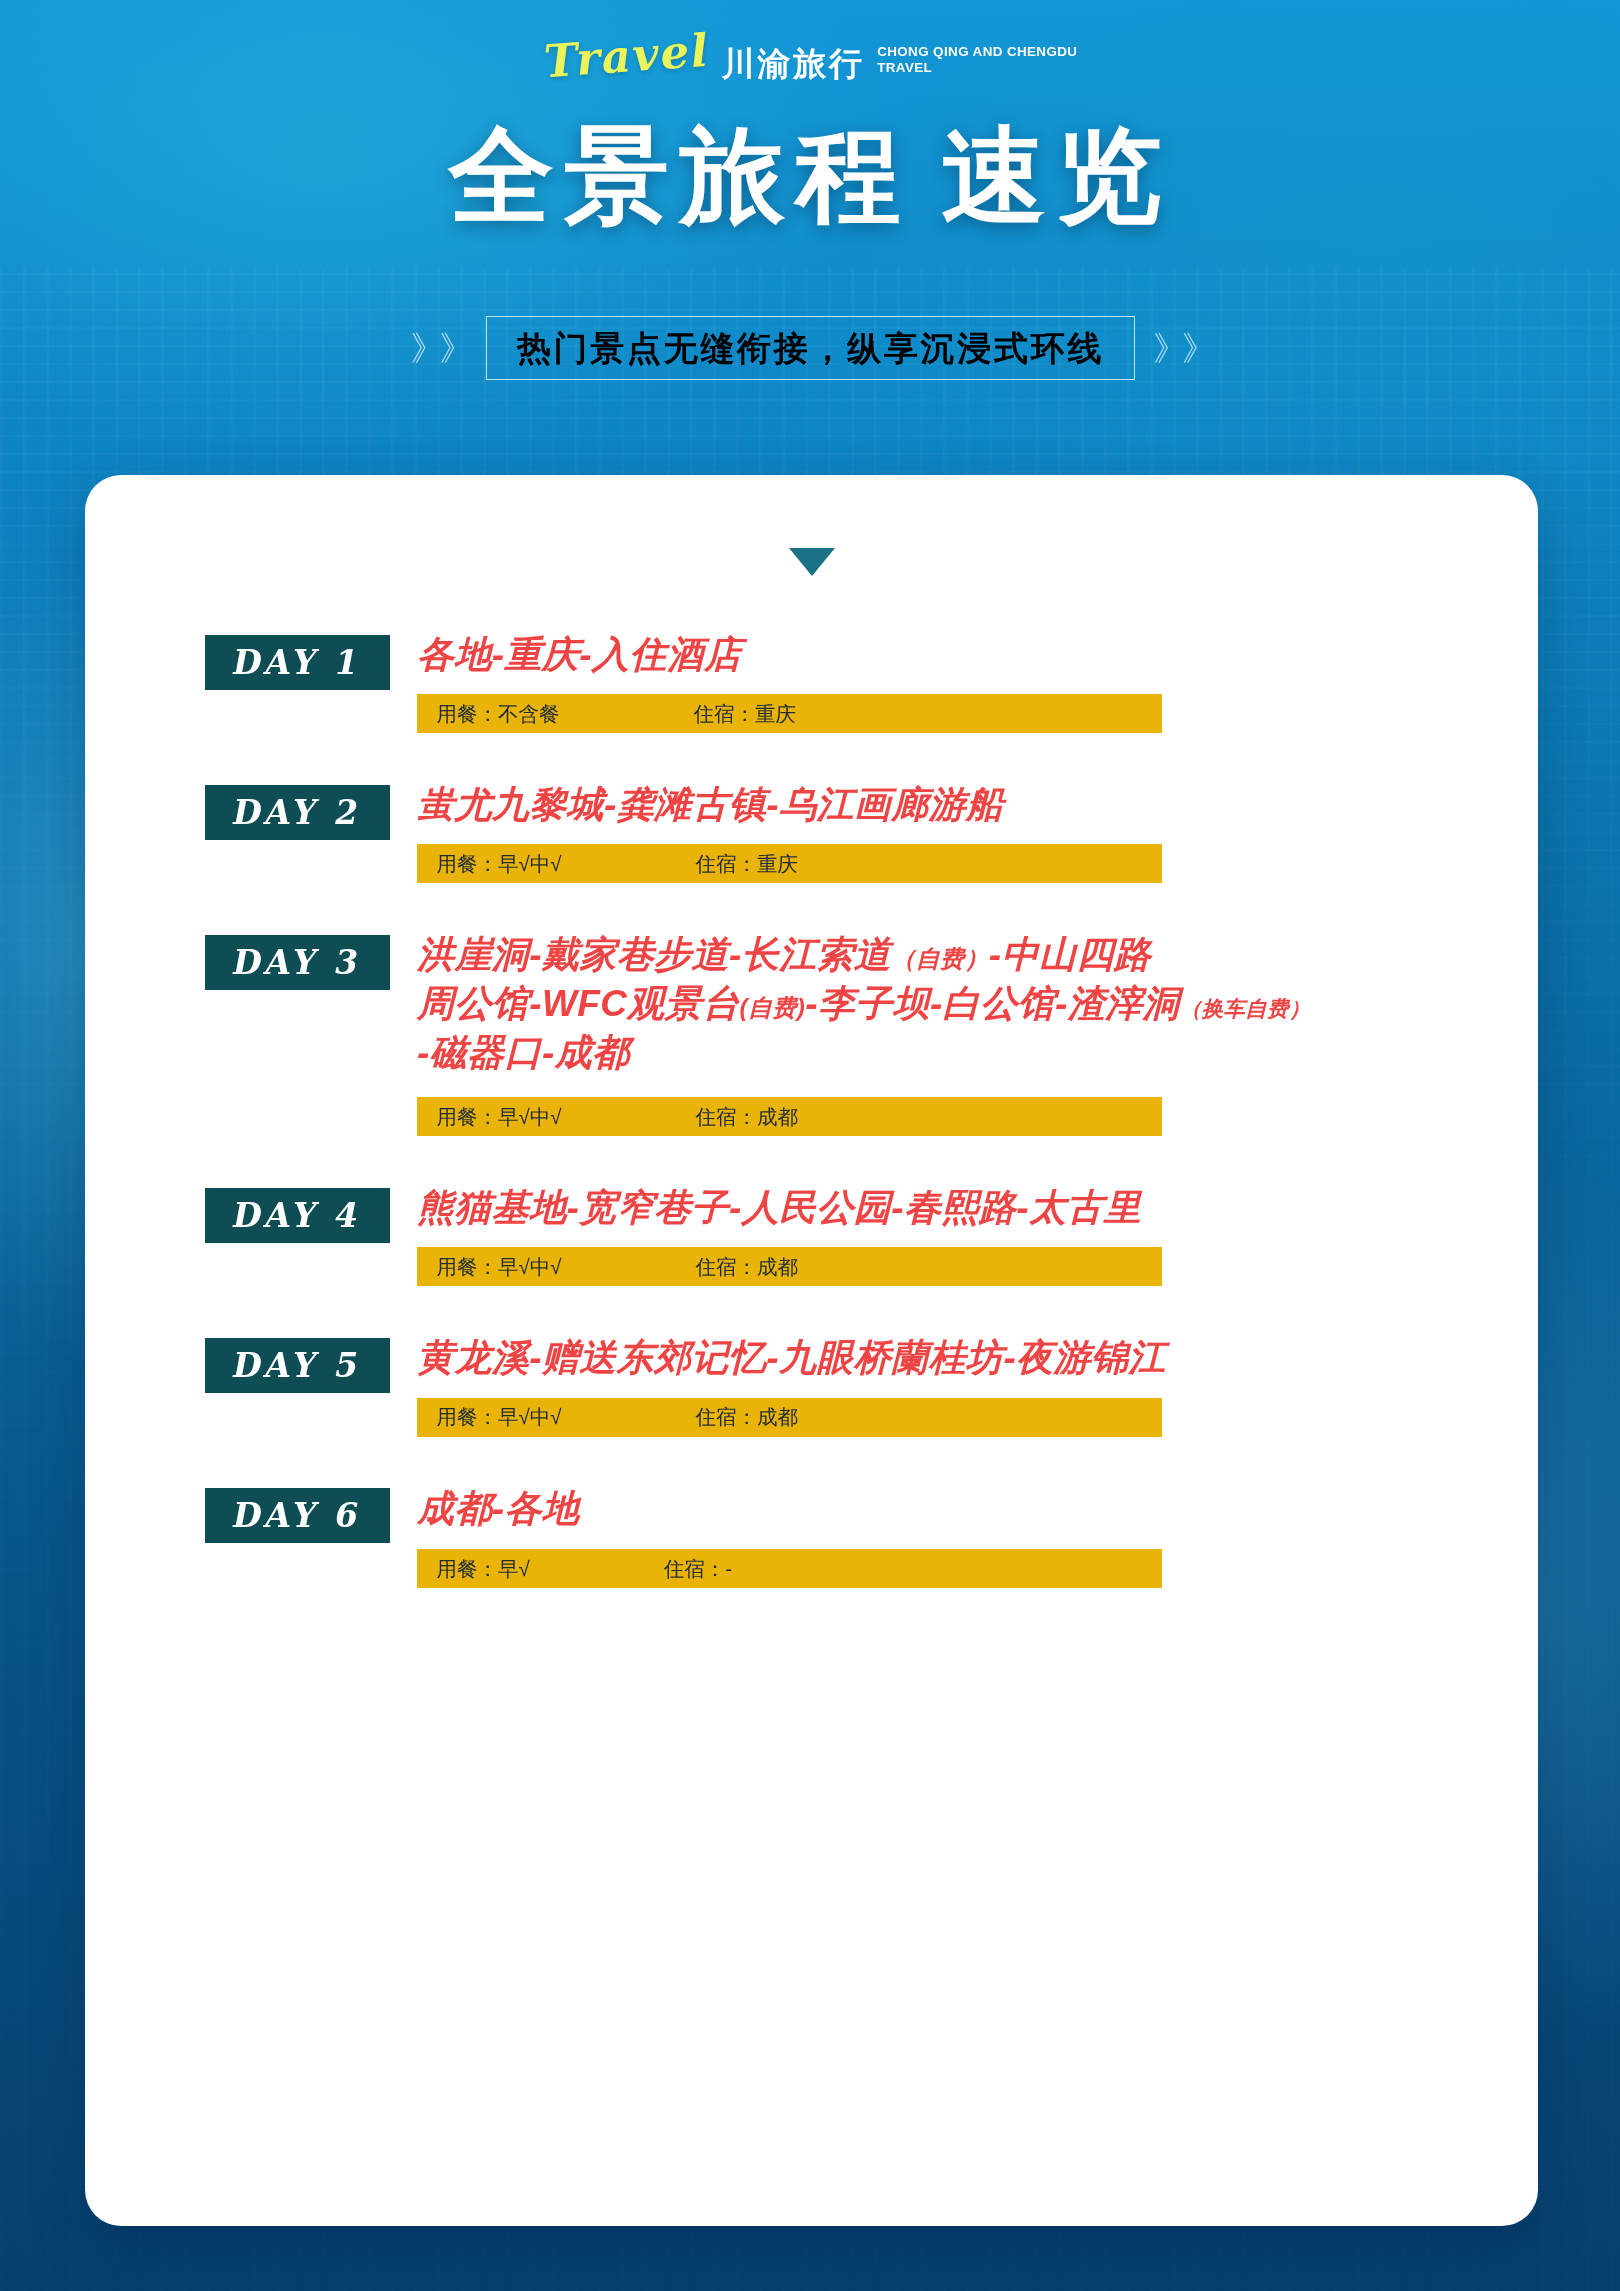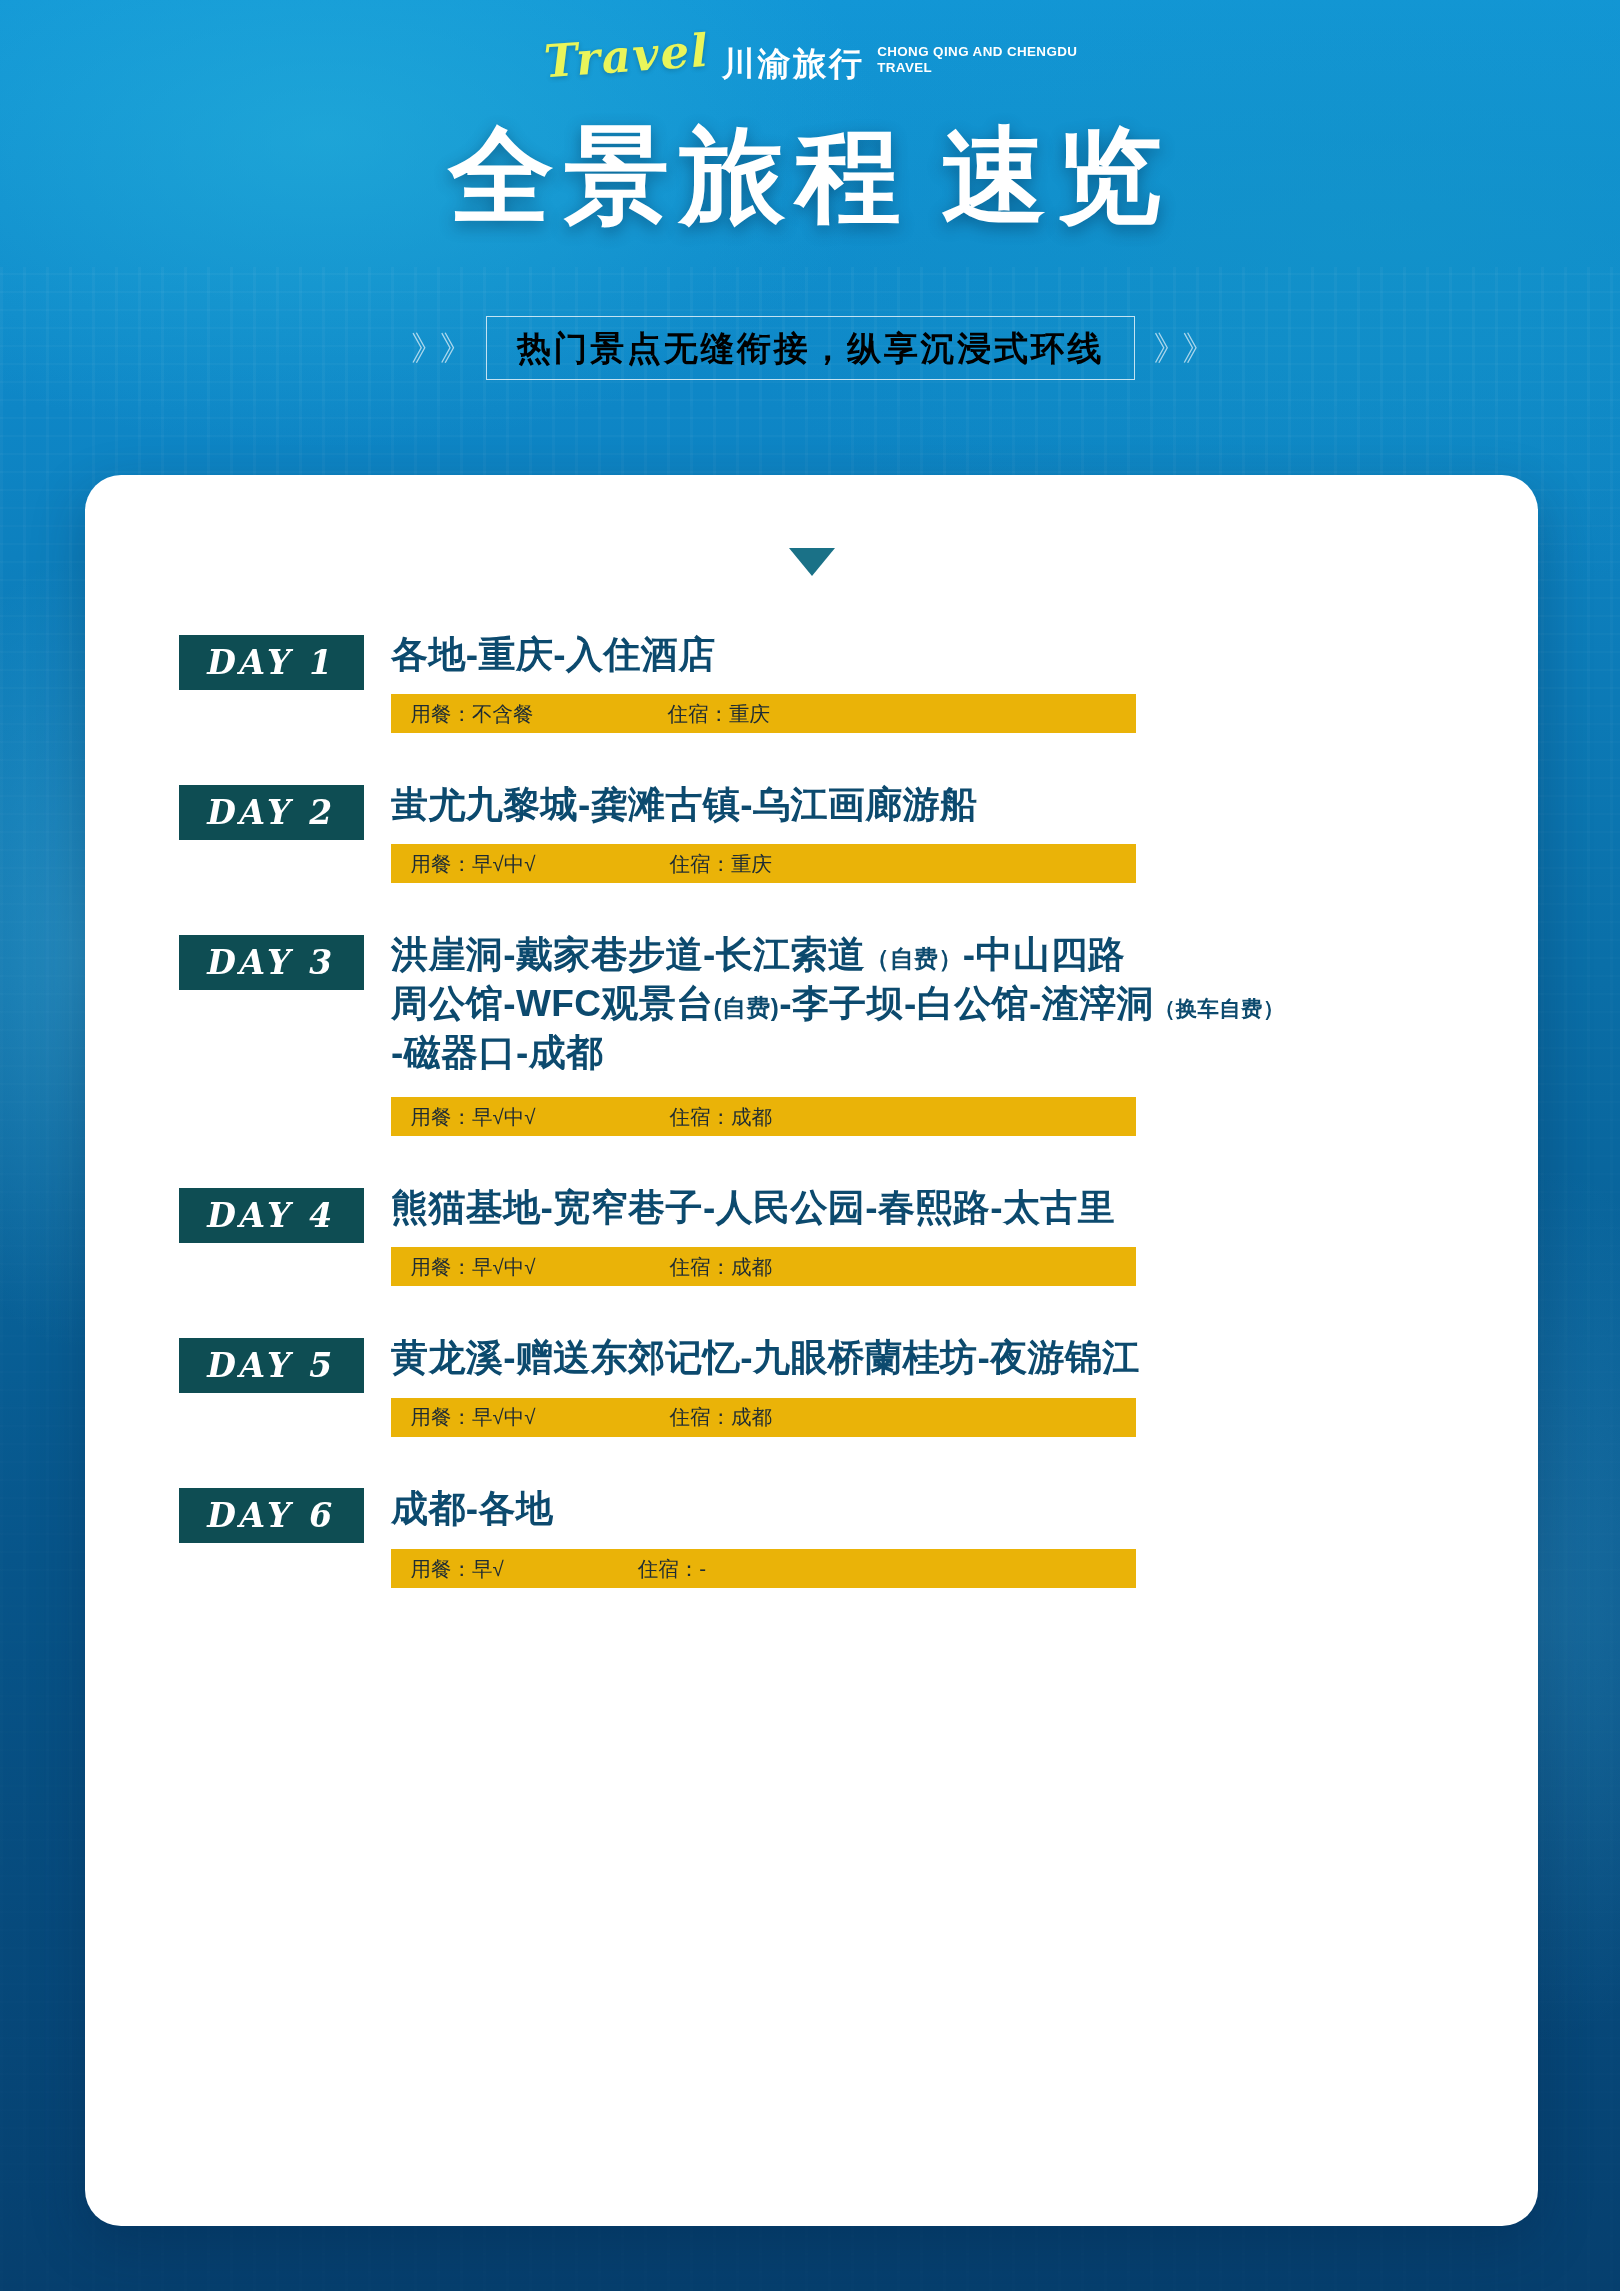--- a/index.html
+++ b/index.html
@@ -154,21 +154,21 @@
     border-left: 23px solid transparent;
     border-right: 23px solid transparent;
     border-top: 28.5px solid #1a7187;
   }
 
   .days {
     position: absolute;
     top: 156px;
     left: 0;
     right: 14px;
-    padding: 0 53px 0 94px;
+    padding: 0 53px 0 120px;
   }
 
   .day-row {
     display: flex;
     align-items: flex-start;
     gap: 27px;
     margin-bottom: 48px;
   }
   .day-row:last-child { margin-bottom: 0; }
 
@@ -189,23 +189,24 @@
     margin-top: 3.6px;
   }
 
   .day-body {
     flex: 1 1 auto;
     min-width: 0;
   }
   .day-title {
     font-size: 37px;
     font-weight: 700;
-    color: #0c4a6e;
+    color: #ef4444;
     line-height: 1.32;
     letter-spacing: 0.4px;
+    font-style: italic;
   }
   .day-title .small {
     font-size: 24px;
     font-weight: 700;
   }
   .day-title .smaller {
     font-size: 21.4px;
     font-weight: 700;
   }
 

